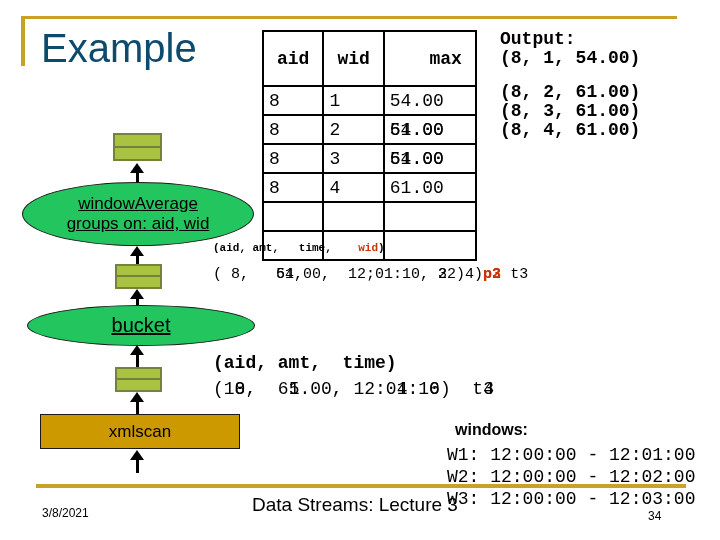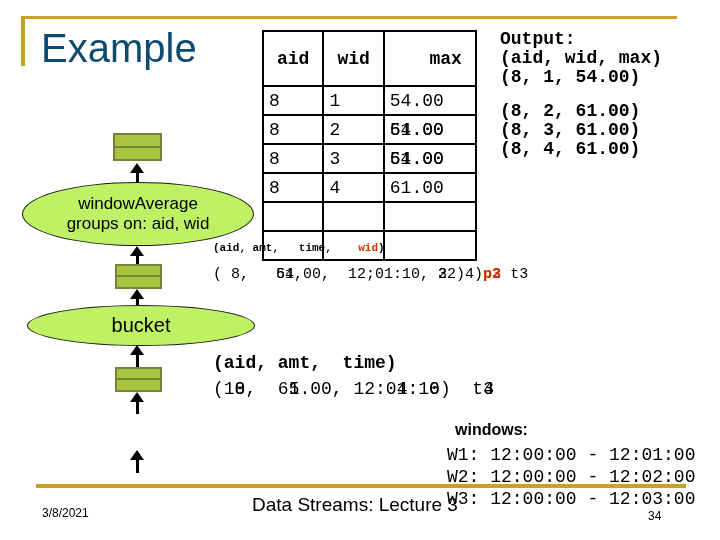--- a/index.html
+++ b/index.html
@@ -26,23 +26,23 @@
   .stack .over{position:absolute;left:0;top:0;}
 
   .mono{font-family:"Liberation Mono","DejaVu Sans Mono",monospace;}
   .output-block{left:500px;top:30px;font-size:18px;line-height:19px;font-weight:bold;white-space:pre;}
   .output-block .gap{margin-top:15px;}
 
   
   .queue{background:#A9C23F;border:2px solid #76813B;display:flex;flex-direction:column;box-sizing:border-box;}
   .queue .q-top{height:45%;border-bottom:2px solid #76813B;}
   .queue .q-bottom{flex:1;}
-  .ellipse{background:#bef264;border:1px solid #1a1a1a;border-radius:50%;
+  .ellipse{background:#22c55e;border:1px solid #1a1a1a;border-radius:50%;
            display:flex;flex-direction:column;align-items:center;justify-content:center;
-           text-align:center;}
+           text-align:center;text-decoration:underline;}
   .gold-rect{background:#CC9900;border:1px solid #1a1a1a;display:flex;align-items:center;justify-content:center;}
 
   .arrow-up{display:flex;flex-direction:column;align-items:center;width:16px;}
   .arrow-up .head{width:0;height:0;border-left:7px solid transparent;border-right:7px solid transparent;border-bottom:10px solid #000;}
   .arrow-up .shaft{width:3px;flex:1;background:#000;}
 
   .stream-mid-schema{left:213px;top:242px;font-size:11px;font-weight:bold;white-space:pre;}
   .stream-mid-tuple{left:213px;top:266px;font-size:15px;white-space:pre;}
   .stream-bot-schema{left:213px;top:353px;font-size:18px;font-weight:bold;white-space:pre;}
   .stream-bot-tuple{left:213px;top:379px;font-size:18px;white-space:pre;}
@@ -104,21 +104,21 @@
           <td></td>
         </tr>
         <tr>
           <td></td>
           <td></td>
           <td></td>
         </tr>
       </tbody>
   </table>
 
-  <div class="abs mono output-block" id="output-block"><div>Output:</div><div>(aid, wid, max)</div><div>(8, 1, 54.00)</div><div class="gap">(8, 2, 61.00)</div><div>(8, 3, 61.00)</div><div>(8, 4, 61.00)</div></div>
+  <div class="abs mono output-block" id="output-block"><div>Output:</div><div>(8, 1, 54.00)</div><div class="gap">(8, 2, 61.00)</div><div>(8, 3, 61.00)</div><div>(8, 4, 61.00)</div></div>
 
   <div class="abs queue" style="left:113px;top:133px;width:49px;height:28px;">
     <div class="q-top"></div>
       <div class="q-bottom"></div>
   </div>
   <div class="abs arrow-up" style="left:129px;top:163px;height:20px;">
     <div class="head"></div>
       <div class="shaft"></div>
   </div>
 
@@ -150,20 +150,23 @@
 
   <div class="abs queue" style="left:115px;top:367px;width:47px;height:25px;">
     <div class="q-top"></div>
       <div class="q-bottom"></div>
   </div>
   <div class="abs arrow-up" style="left:129px;top:392px;height:22px;">
     <div class="head"></div>
       <div class="shaft"></div>
   </div>
 
+  <div class="abs gold-rect" style="left:40px;top:414px;width:198px;height:33px;font-size:17px;">
+    <div>xmlscan</div>
+  </div>
   <div class="abs arrow-up" style="left:129px;top:450px;height:23px;">
     <div class="head"></div>
       <div class="shaft"></div>
   </div>
 
   <div class="abs mono stream-mid-schema"><span>(aid, amt,   time,    </span><span style="color: rgb(204, 51, 0);">wid</span><span>)</span></div>
   <div class="abs mono stream-mid-tuple"><span>( 8,   </span><span class="stack">61<span class="over">54</span></span><span>,00,  12;01:10, </span><span class="stack">3<span class="over">2</span></span><span>2)</span><span>4)</span><span class="stack" style="color: rgb(204, 51, 0); font-weight: bold;">p3<span class="over">p2</span></span><span> t3</span></div>
 
   <div class="abs mono stream-bot-schema"><span>(aid, amt,  time)</span></div>
   <div class="abs mono stream-bot-tuple"><span>(1</span><span class="stack">0<span class="over">8</span></span><span>,  6</span><span class="stack">5<span class="over">1</span></span><span>.00, 12:0</span><span class="stack">4<span class="over">1</span></span><span>:1</span><span class="stack">0<span class="over">6</span></span><span>)  t</span><span class="stack">4<span class="over">3</span></span></div>

